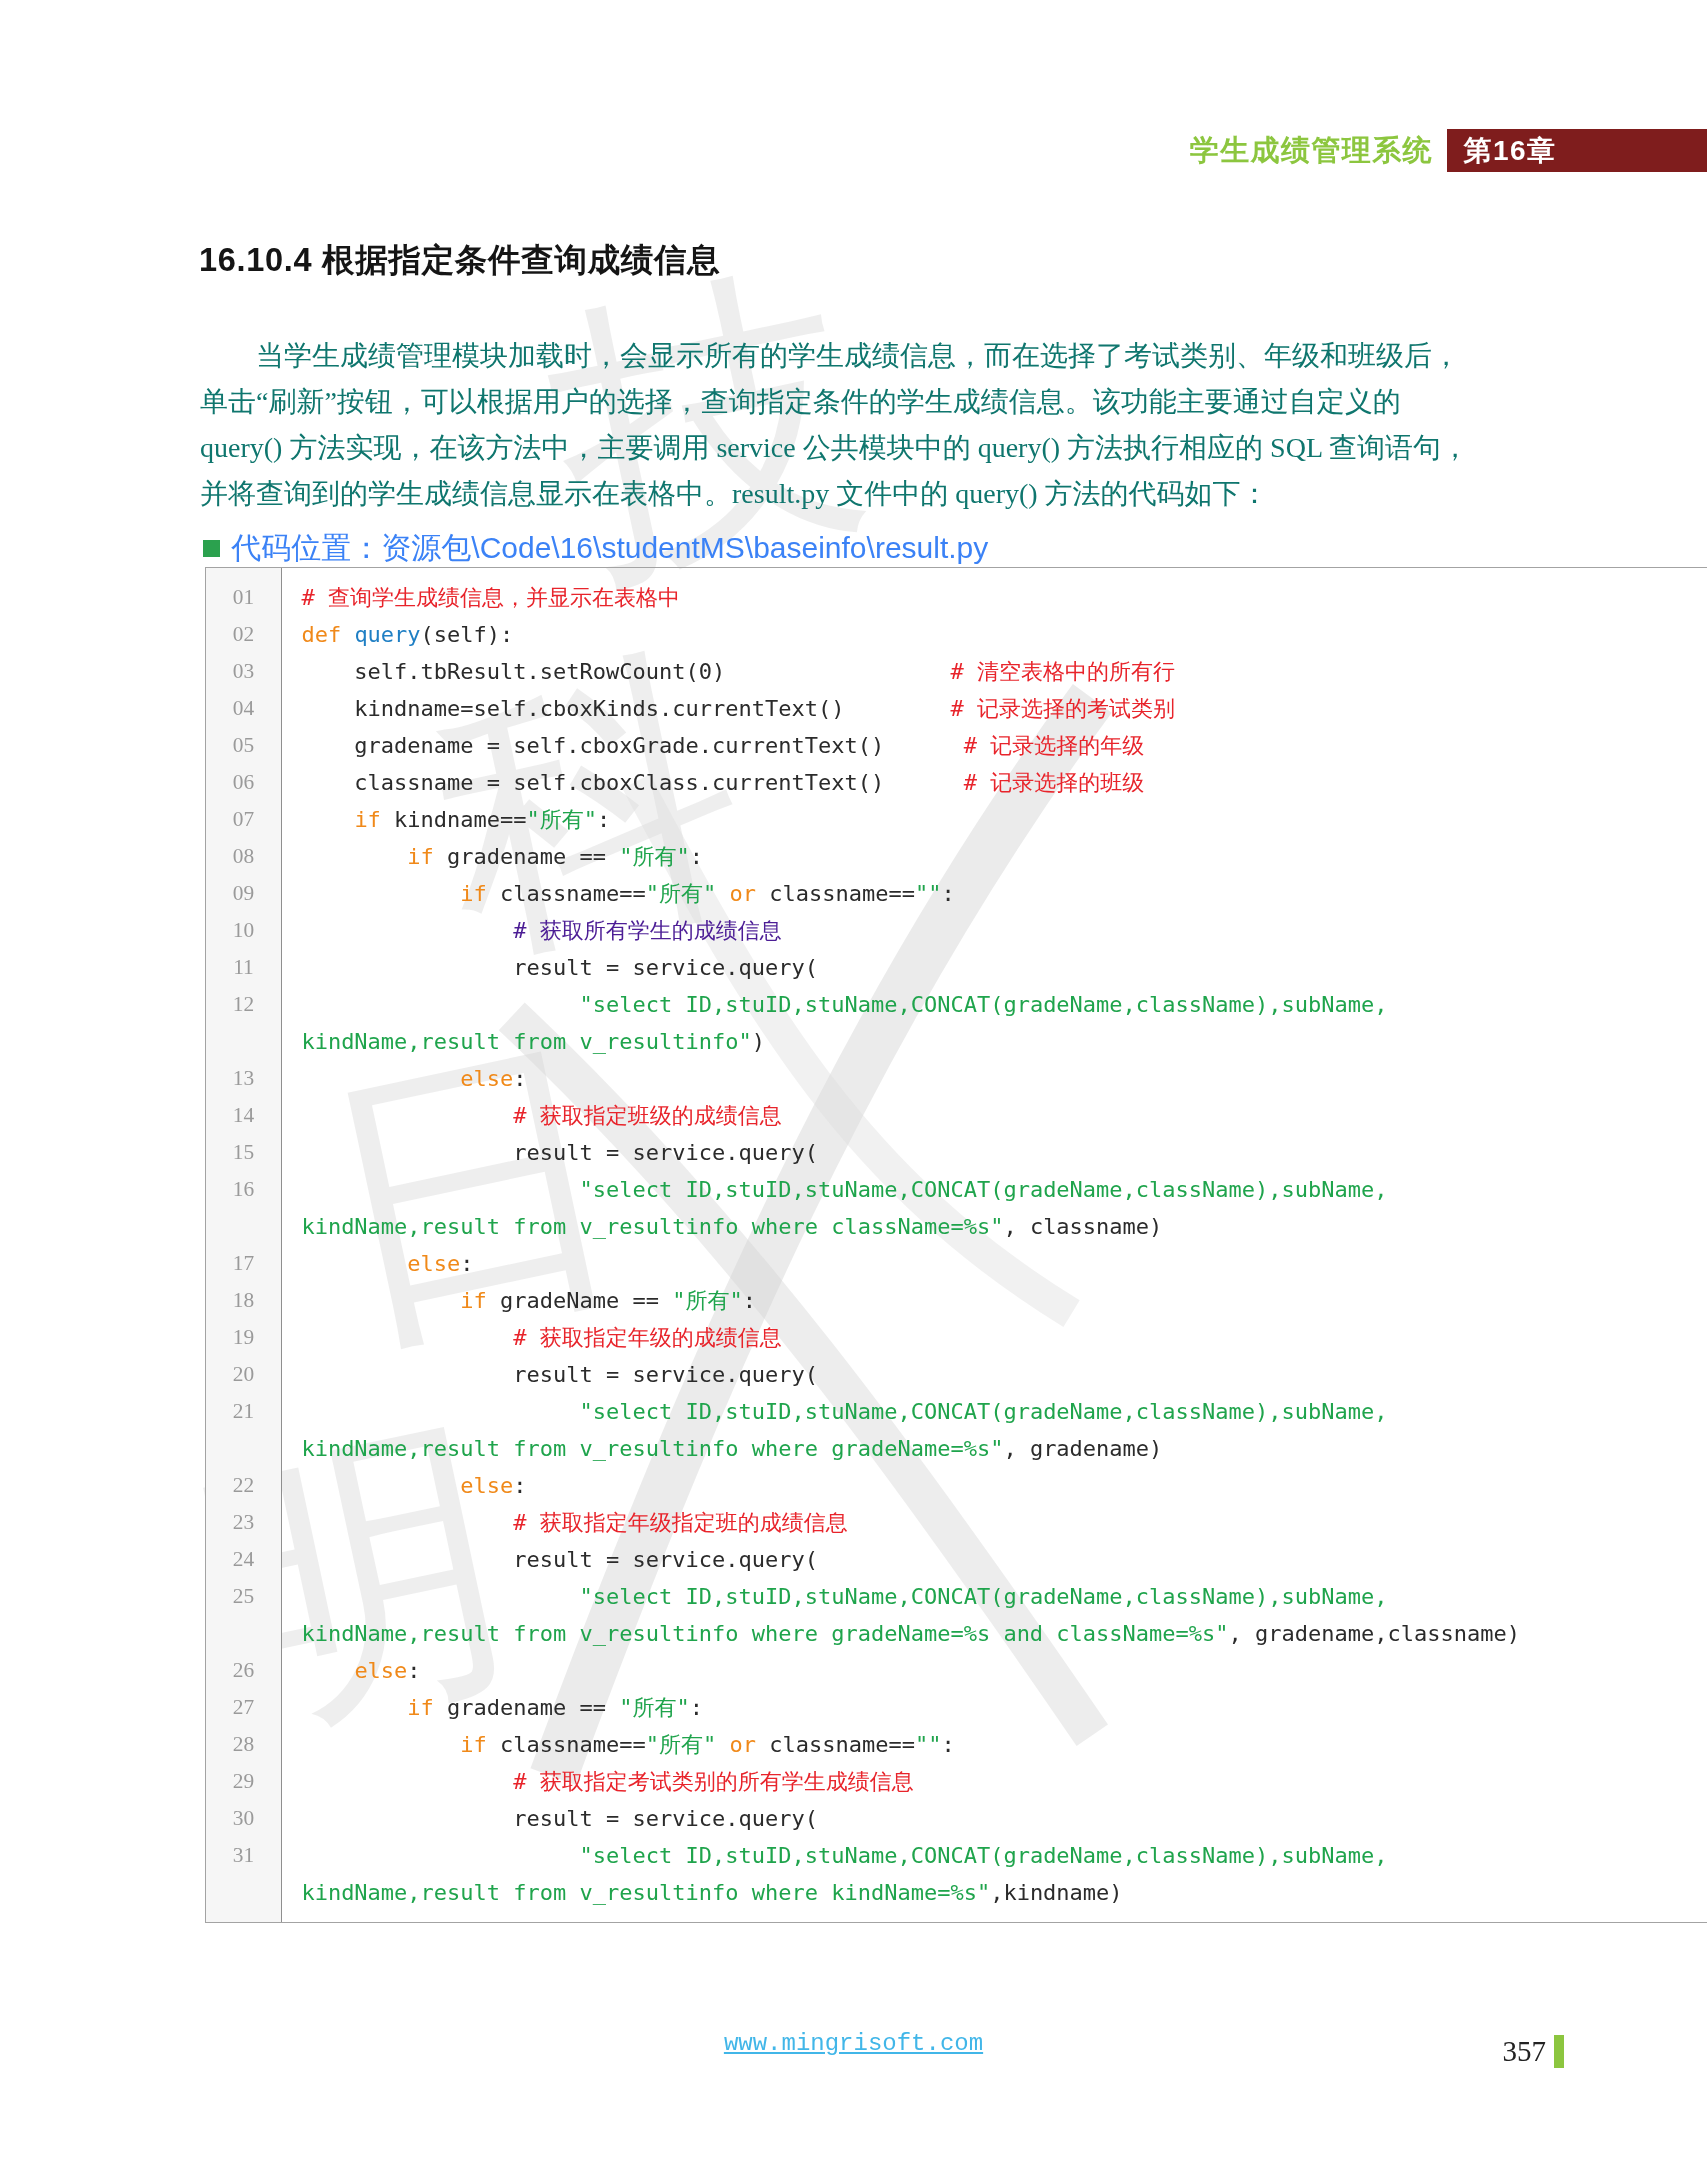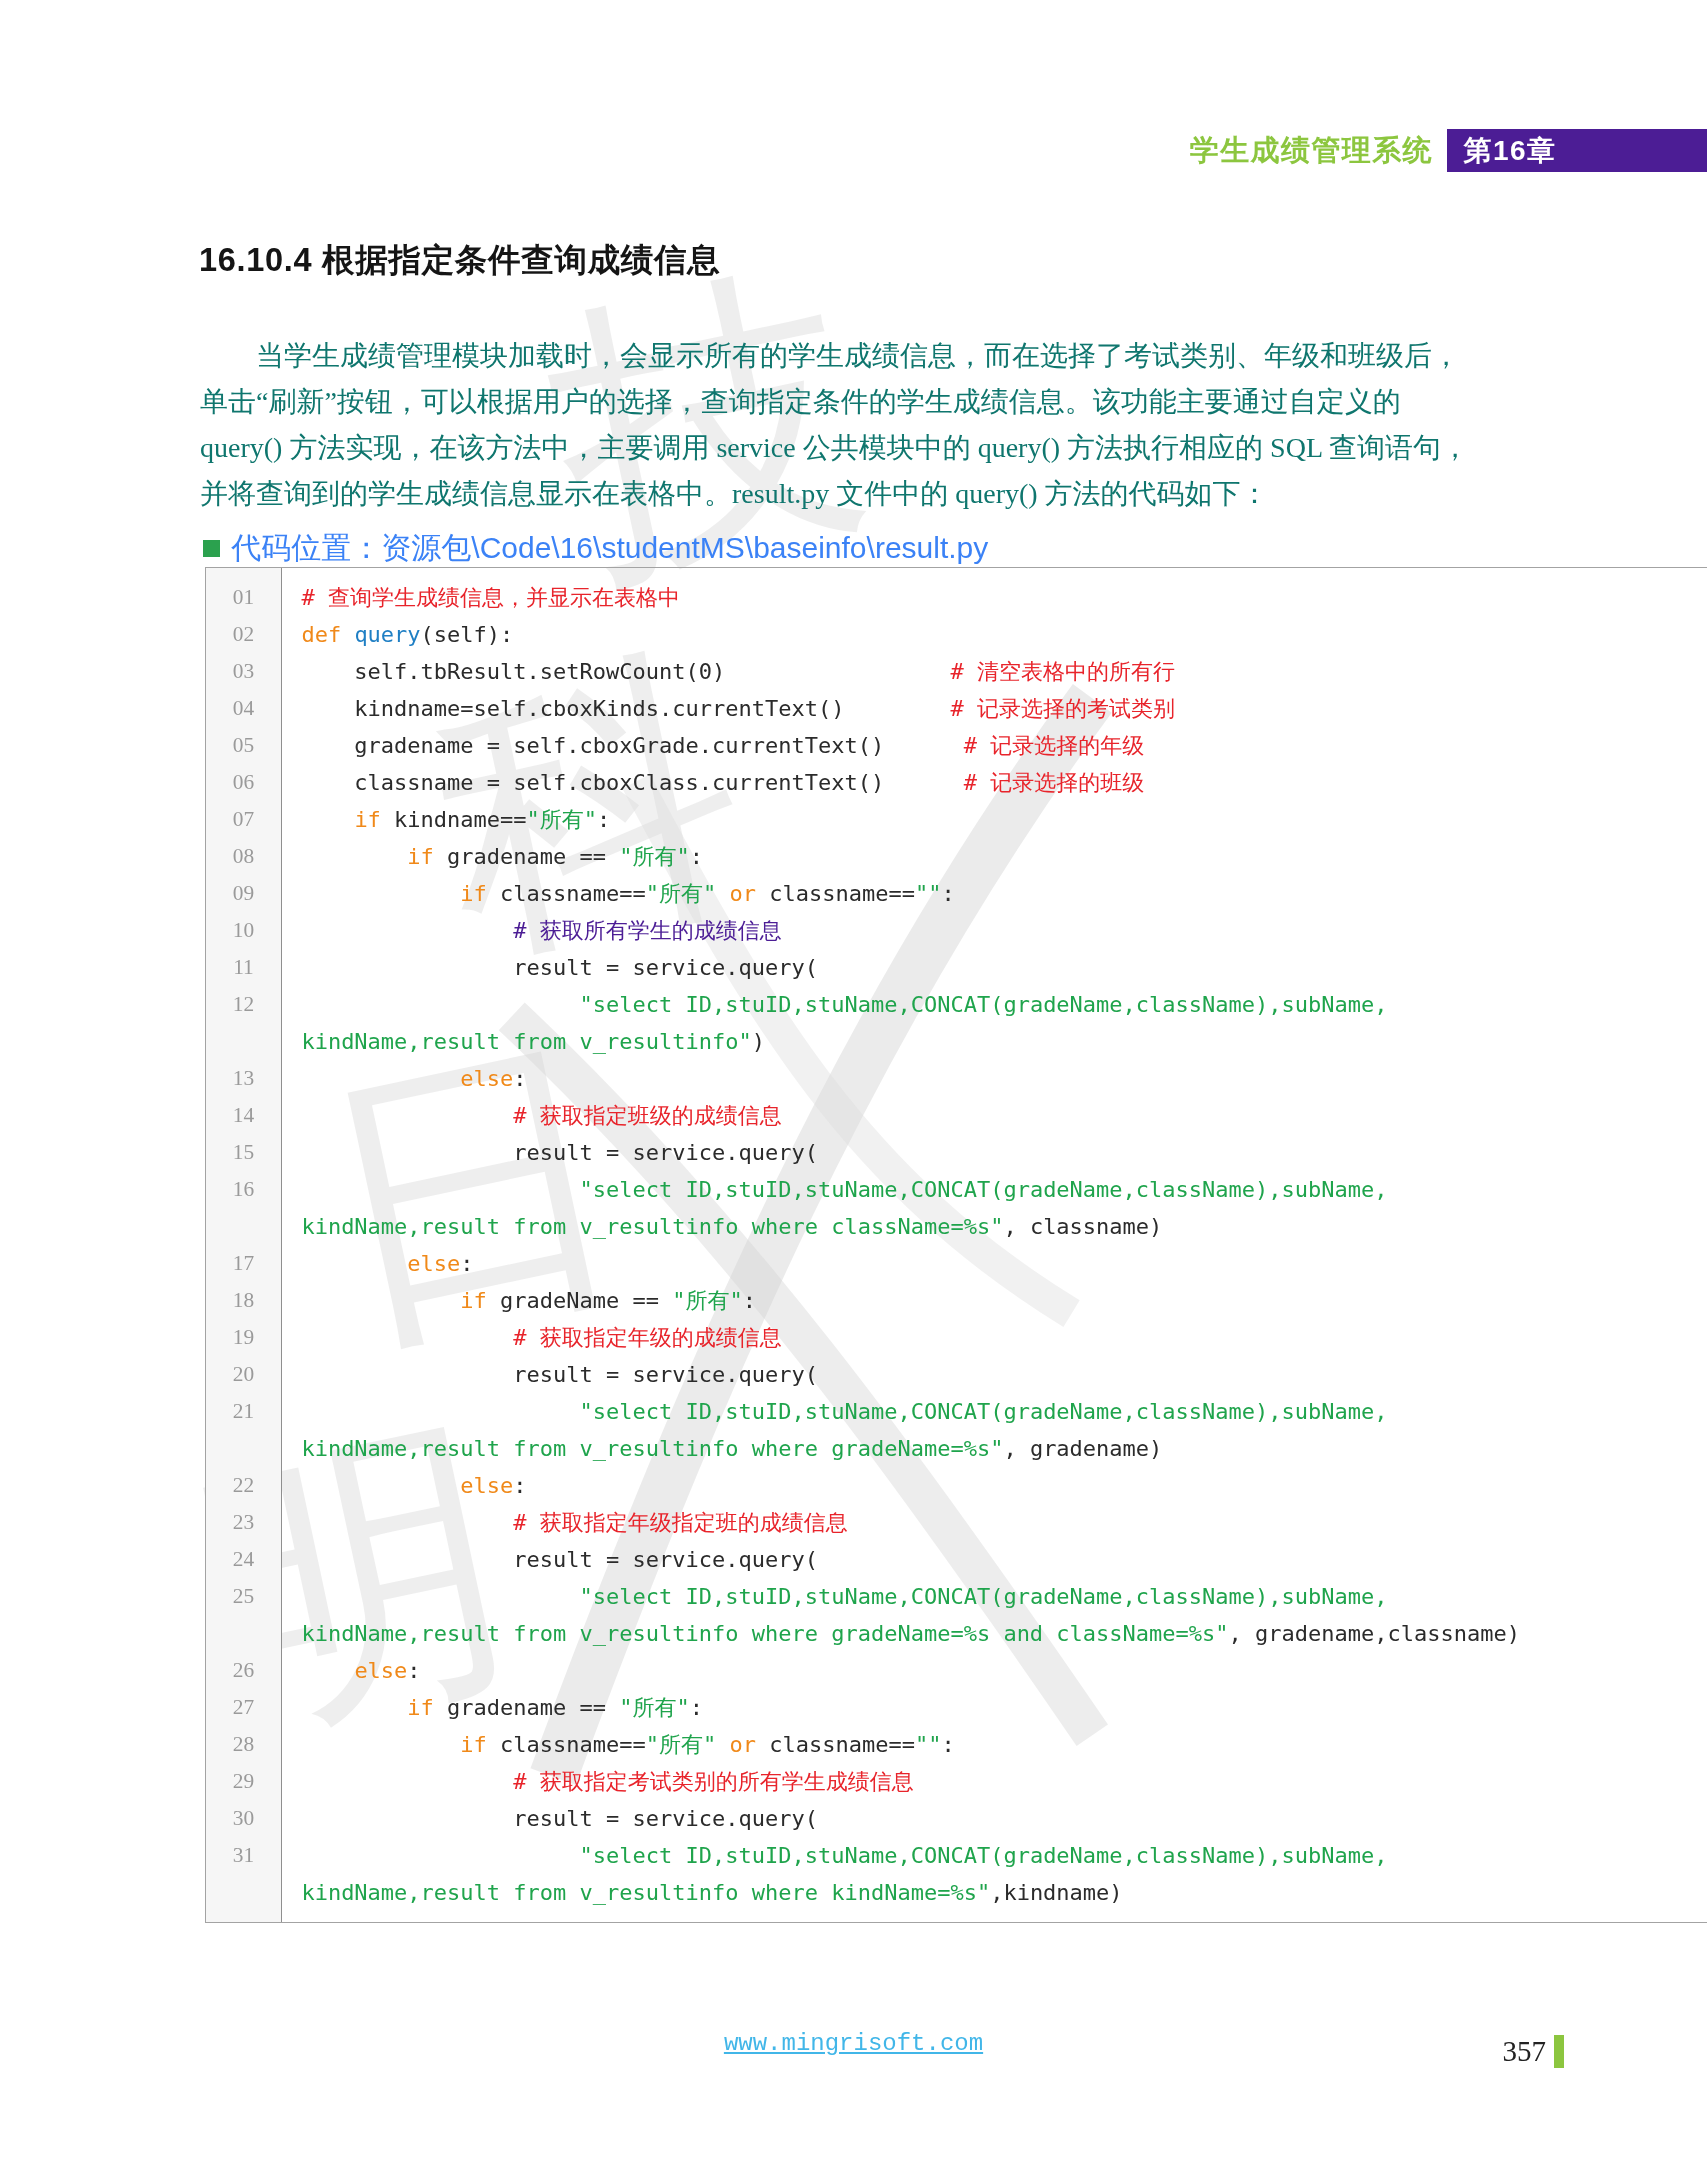--- a/index.html
+++ b/index.html
@@ -8,21 +8,21 @@
     overflow:hidden; font-family:"Liberation Serif","DejaVu Serif",serif; color:#1a1a1a;
   }
 
   
   .header { position:absolute; top:129px; right:0; display:flex; align-items:center; z-index:3; }
   .header-title {
     font-family:"Liberation Sans","DejaVu Sans",sans-serif; font-weight:700;
     font-size:29px; color:#8cc63f; margin-right:14px; letter-spacing:1.4px;
   }
   .chapter-badge {
-    width:260px; height:43px; background:#4c1d95; box-sizing:border-box;
+    width:260px; height:43px; background:#7f1d1d; box-sizing:border-box;
     padding-left:16.6px; display:flex; align-items:center;
   }
   .chapter-badge span {
     color:#ffffff; font-family:"Liberation Sans","DejaVu Sans",sans-serif;
     font-weight:700; font-size:28px; letter-spacing:1.4px;
   }
 
   
   .section-title {
     position:absolute; left:199px; top:239px; z-index:3;

